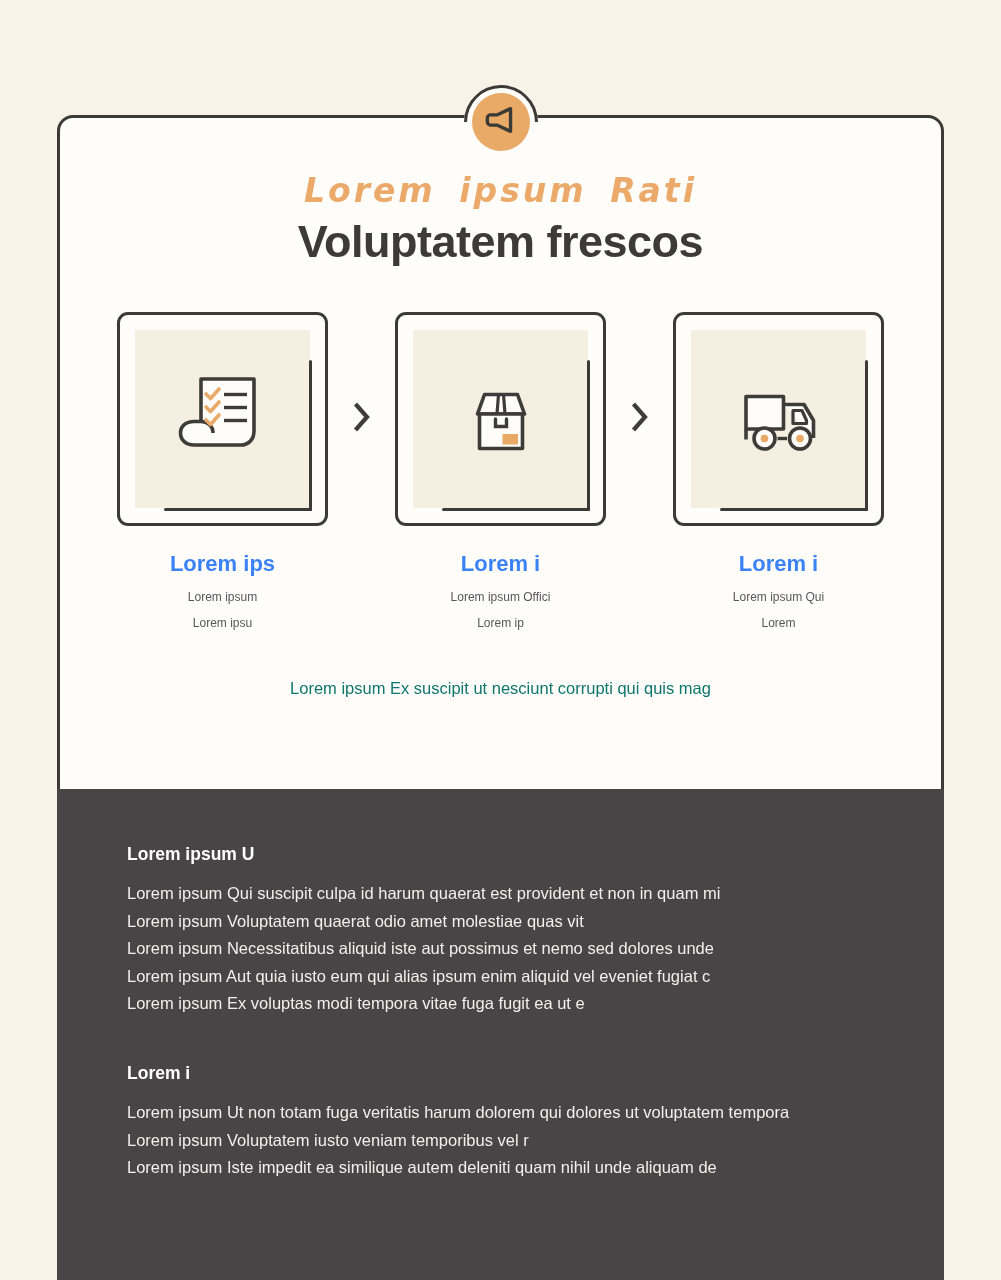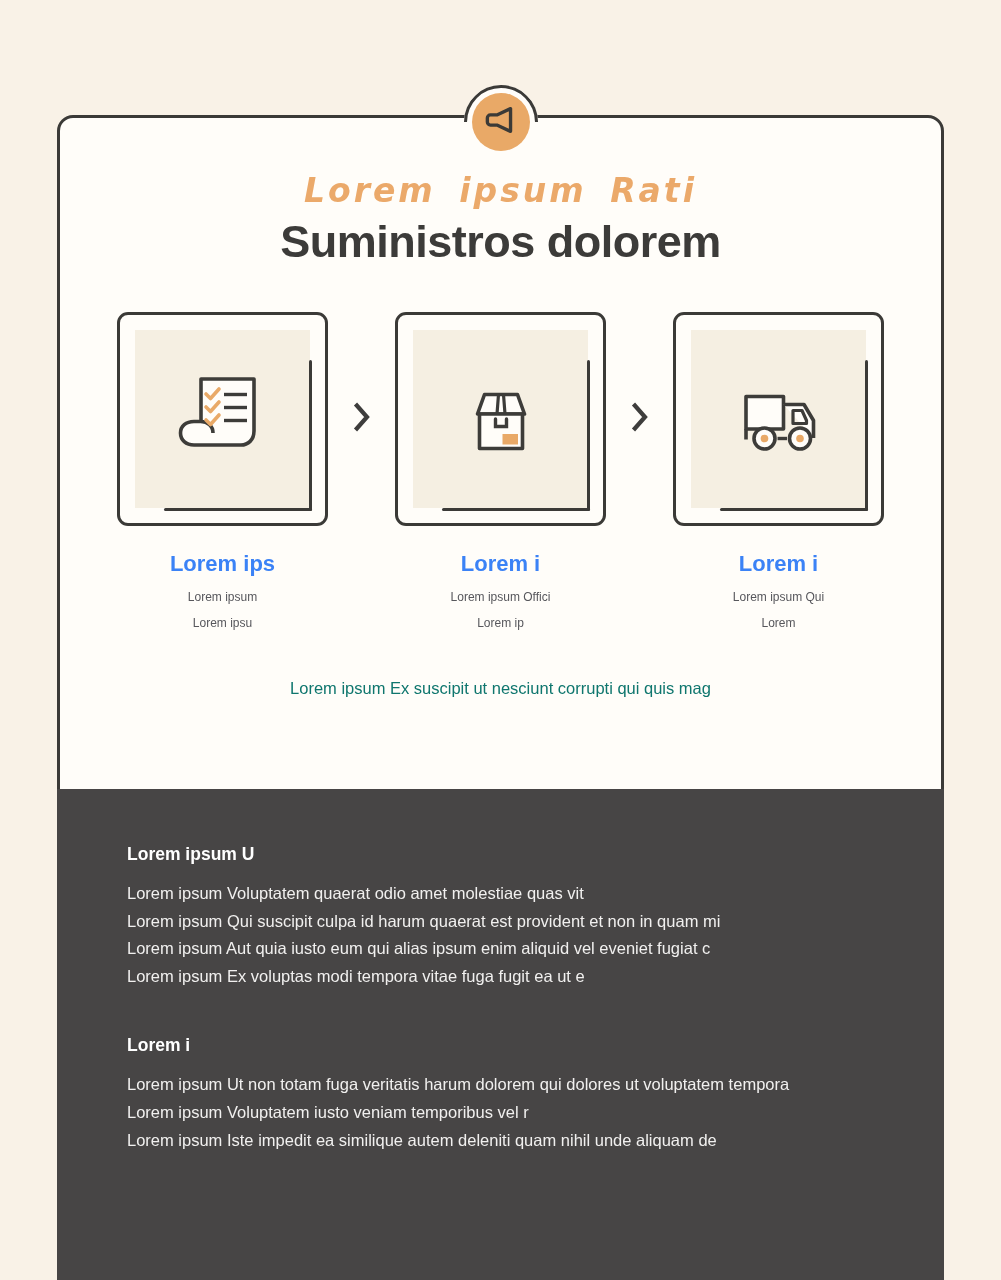--- a/index.html
+++ b/index.html
@@ -89,21 +89,21 @@
       <span>
         <svg width="40" height="40" viewBox="0 0 44 44" fill="none">
           <path d="M32.5 9.5 v25 L17.5 27.6 H10.4 a3.4 3.4 0 0 1 -3.4 -3.4 v-4.4 a3.4 3.4 0 0 1 3.4 -3.4 h7.1 z" stroke="#3b3a37" stroke-width="3.7" stroke-linejoin="round"></path>
         </svg>
       </span>
     </div>
   </div>
 
   <div class="white-section">
     <div class="eyebrow">Lorem ipsum Rati</div>
-    <h1 class="main-title">Suministros dolorem</h1>
+    <h1 class="main-title">Voluptatem frescos</h1>
 
     <div class="steps">
 
       <div class="step">
         <div class="step-card">
           <div class="step-inner"></div>
           <div class="lshadow-v"></div>
           <div class="lshadow-h"></div>
           <span class="step-icon">
             <svg width="120" height="120" viewBox="0 0 120 120" fill="none">
@@ -191,22 +191,23 @@
 
     </div>
 
     <div class="caption">Lorem ipsum Ex suscipit ut nesciunt corrupti qui quis mag</div>
   </div>
 
   <div class="dark-section">
 
     <h3 class="dk-heading">Lorem ipsum U</h3>
     <div>
+      <div class="dk-line">Lorem ipsum Qui suscipit culpa id harum quaerat est provident et non in quam mi</div>
       <div class="dk-line">Lorem ipsum Voluptatem quaerat odio amet molestiae quas vit</div>
-      <div class="dk-line">Lorem ipsum Qui suscipit culpa id harum quaerat est provident et non in quam mi</div>
+      <div class="dk-line">Lorem ipsum Necessitatibus aliquid iste aut possimus et nemo sed dolores unde</div>
       <div class="dk-line">Lorem ipsum Aut quia iusto eum qui alias ipsum enim aliquid vel eveniet fugiat c</div>
       <div class="dk-line">Lorem ipsum Ex voluptas modi tempora vitae fuga fugit ea ut e</div>
     </div>
 
     <h3 class="dk-heading second">Lorem i</h3>
     <div>
       <div class="dk-line">Lorem ipsum Ut non totam fuga veritatis harum dolorem qui dolores ut voluptatem tempora</div>
       <div class="dk-line">Lorem ipsum Voluptatem iusto veniam temporibus vel r</div>
       <div class="dk-line">Lorem ipsum Iste impedit ea similique autem deleniti quam nihil unde aliquam de</div>
     </div>

